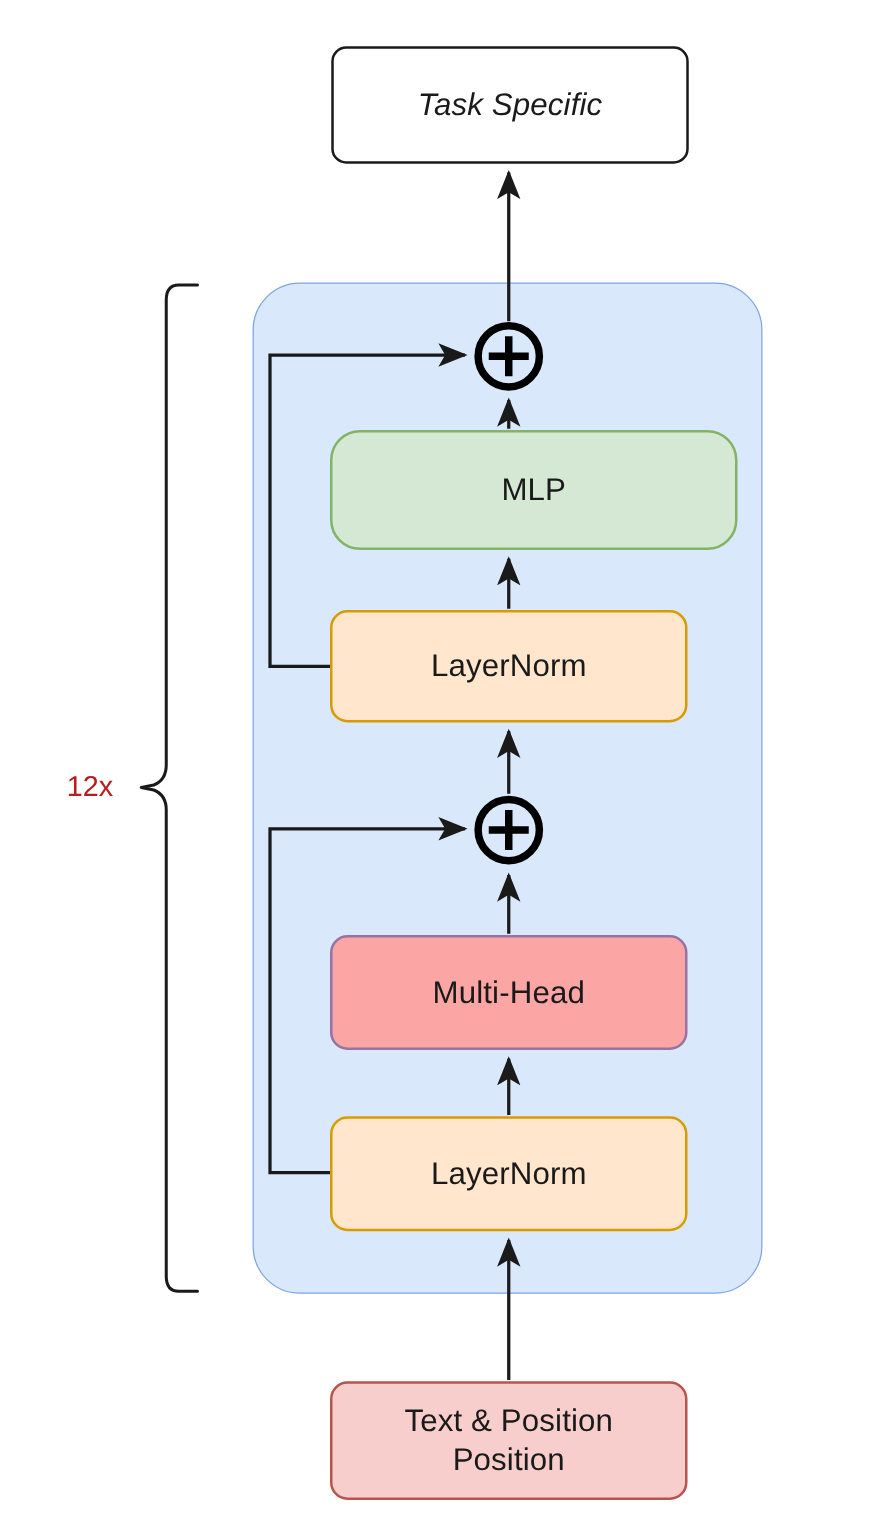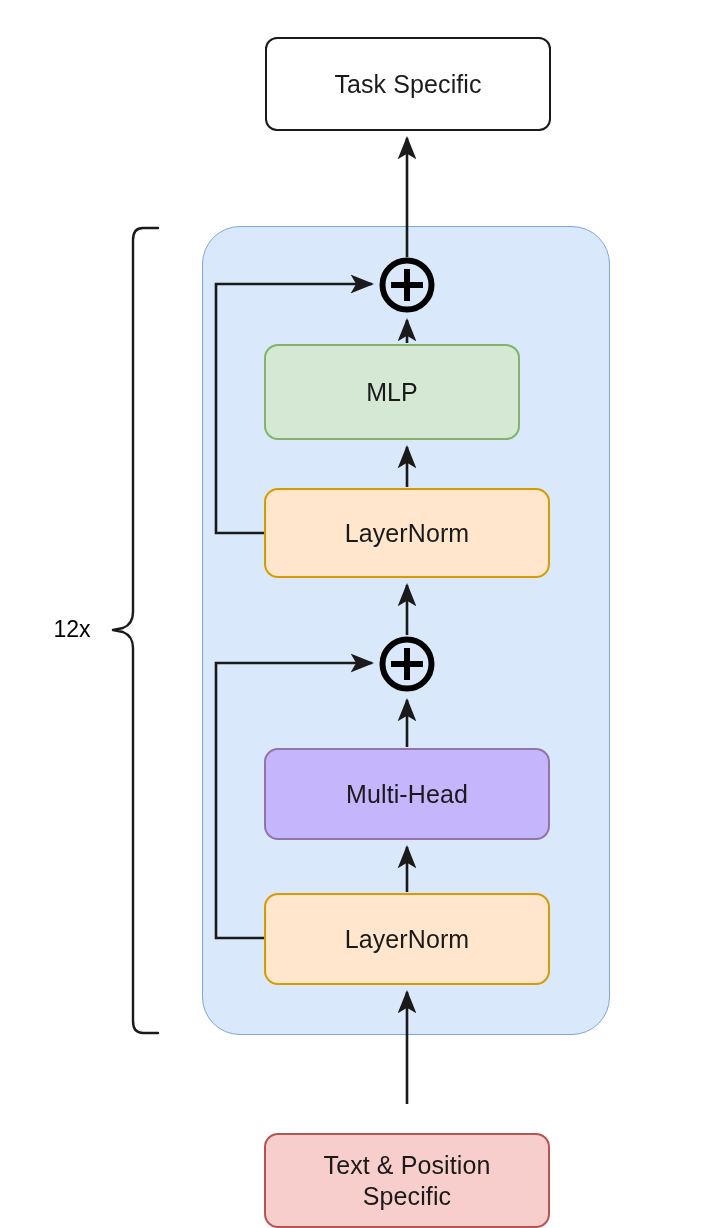--- a/index.html
+++ b/index.html
@@ -43,61 +43,61 @@
     border: 1.5px solid #7ea6e0;
     border-radius: 38px;
   }
 
   
   #task-output-node {
     left: 265px; top: 37px; width: 286px; height: 94px;
     background: #ffffff;
     border: 2px solid #1a1a1a;
     border-radius: 12px;
+    font-style: italic;
   }
   #mlp-node {
-    left: 264px; top: 344px; width: 256px; height: 96px;
+    left: 264px; top: 344px; width: 326px; height: 96px;
     background: #d5e8d4;
     border: 2px solid #82b366;
-    border-radius: 14px;
+    border-radius: 24px;
   }
   #layernorm-top-node {
     left: 264px; top: 488px; width: 286px; height: 90px;
     background: #ffe6cc;
     border: 2px solid #d79b00;
     border-radius: 14px;
   }
   #attention-node {
     left: 264px; top: 748px; width: 286px; height: 92px;
-    background: #c4b5fd;
+    background: #fca5a5;
     border: 2px solid #9673a6;
     border-radius: 14px;
   }
   #layernorm-bottom-node {
     left: 264px; top: 893px; width: 286px; height: 92px;
     background: #ffe6cc;
     border: 2px solid #d79b00;
     border-radius: 14px;
   }
   #embedding-node {
     left: 264px; top: 1105px; width: 286px; height: 95px;
     background: #f8cecc;
     border: 2px solid #b85450;
     border-radius: 14px;
-    margin-top: 28px;
   }
 
   
   #repeat-label {
     position: absolute;
     left: 40px; top: 616px;
     width: 64px;
     text-align: center;
     font-size: 23px;
-    color: #000000;
+    color: #b91c1c;
   }
 
   
   svg.overlay {
     position: absolute;
     left: 0; top: 0;
     width: 706px; height: 1228px;
     pointer-events: none;
   }
   .plus-symbol {
@@ -179,19 +179,19 @@
     </div>
   </div>
 
   <div class="node" id="layernorm-bottom-node">
     <span>LayerNorm</span>
   </div>
 
   <div class="node" id="embedding-node">
     <div>
       <span>Text &amp; Position</span>
-      <span>Specific</span>
+      <span>Position</span>
     </div>
   </div>
 
   <div id="repeat-label">12x</div>
 
 </div>
 
 </body></html>

